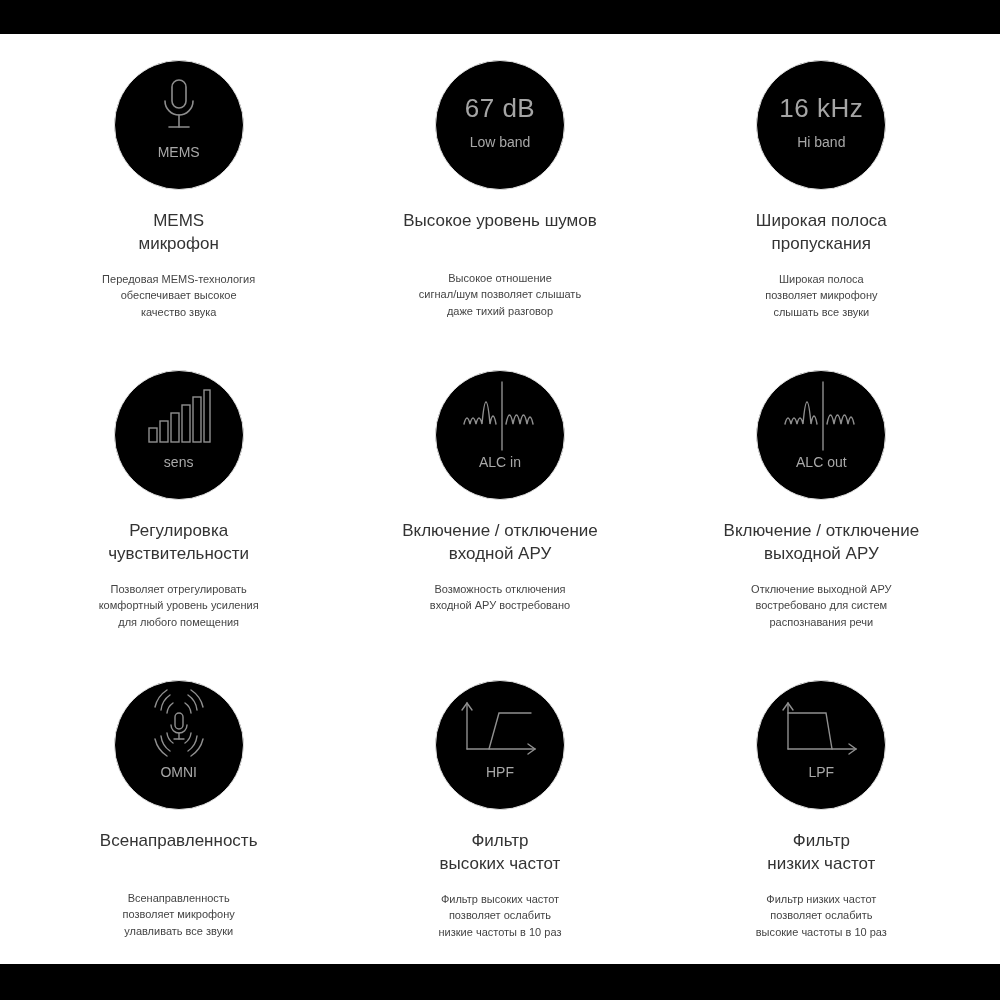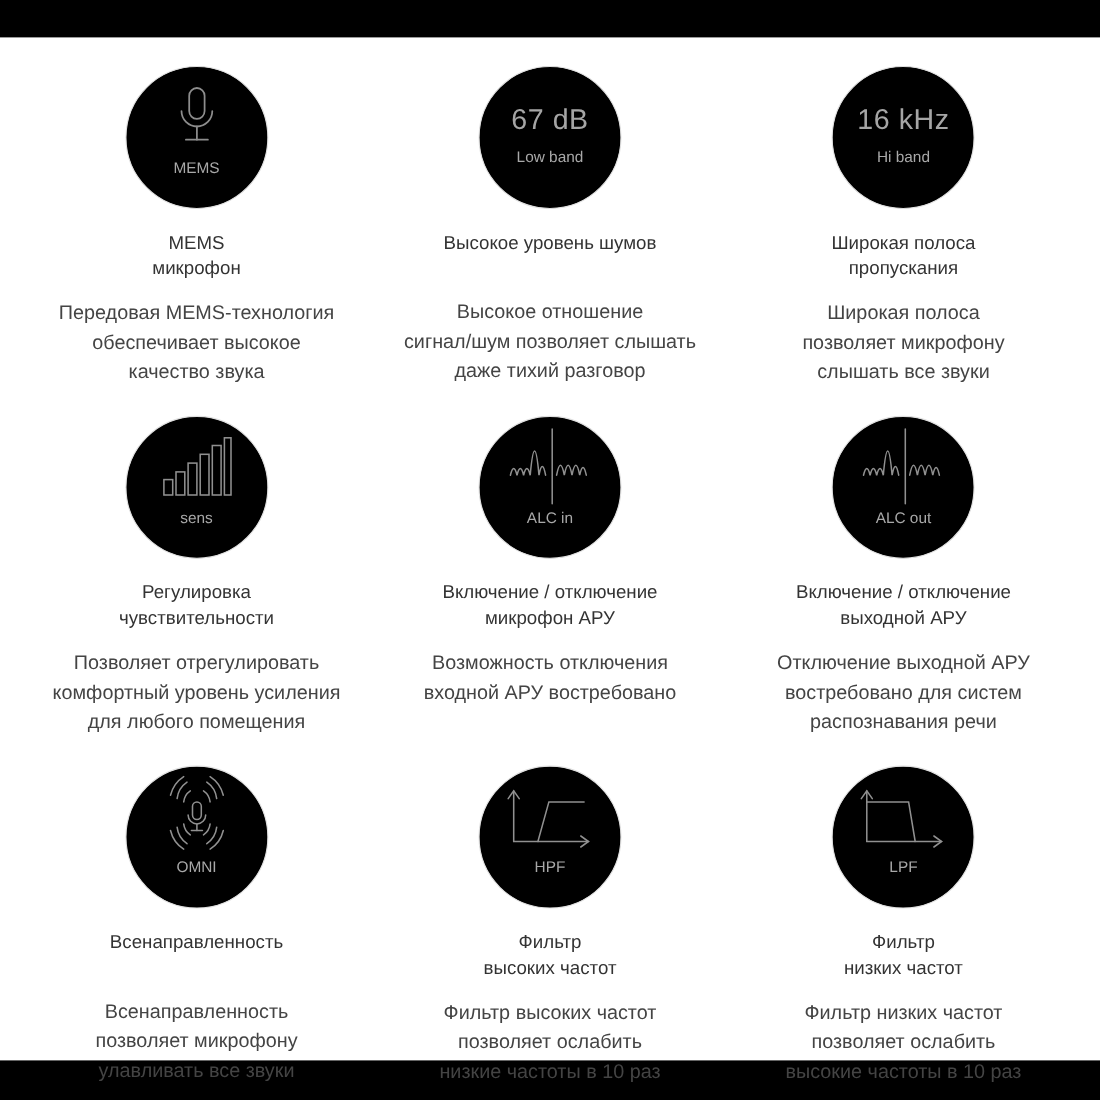--- a/index.html
+++ b/index.html
@@ -64,21 +64,21 @@
   .title {
     margin-top: 20px;
     font-size: 17px;
     color: #333333;
     text-align: center;
     line-height: 1.35;
     max-width: 280px;
   }
   .desc {
     margin-top: 15px;
-    font-size: 18px;
+    font-size: 11px;
     color: #444444;
     text-align: center;
     line-height: 1.5;
     max-width: 270px;
   }
   svg { display: block; }
   .st { fill: none; stroke: #8d8d8d; stroke-width: 1.6; stroke-linecap: round; stroke-linejoin: round; }
   .st-thin { fill: none; stroke: #909090; stroke-width: 1.4; stroke-linecap: round; }
 </style>
 </head>
@@ -172,21 +172,21 @@
           <svg width="76" height="76" viewBox="0 0 76 76">
             <path class="st-thin" d="M2 46 q3 -12 6 0 q3 -12 6 0 q3 -12 6 0 q4 -44 8 0 q3 -16 6 0"></path>
             <line class="st-thin" x1="40" y1="4" x2="40" y2="72"></line>
             <path class="st-thin" d="M44 46 q3.5 -18 7 0 q3.5 -18 7 0 q3.5 -18 7 0 q3 -14 6 0"></path>
           </svg>
         </div>
         <div class="cap">ALC in</div>
       </div>
       <div class="title">
         <div>Включение / отключение</div>
-        <div>микрофон АРУ</div>
+        <div>входной АРУ</div>
       </div>
       <div class="desc">
         <div>Возможность отключения</div>
         <div>входной АРУ востребовано</div>
       </div>
     </div>
 
     <div class="cell">
       <div class="badge">
         <div class="art">

